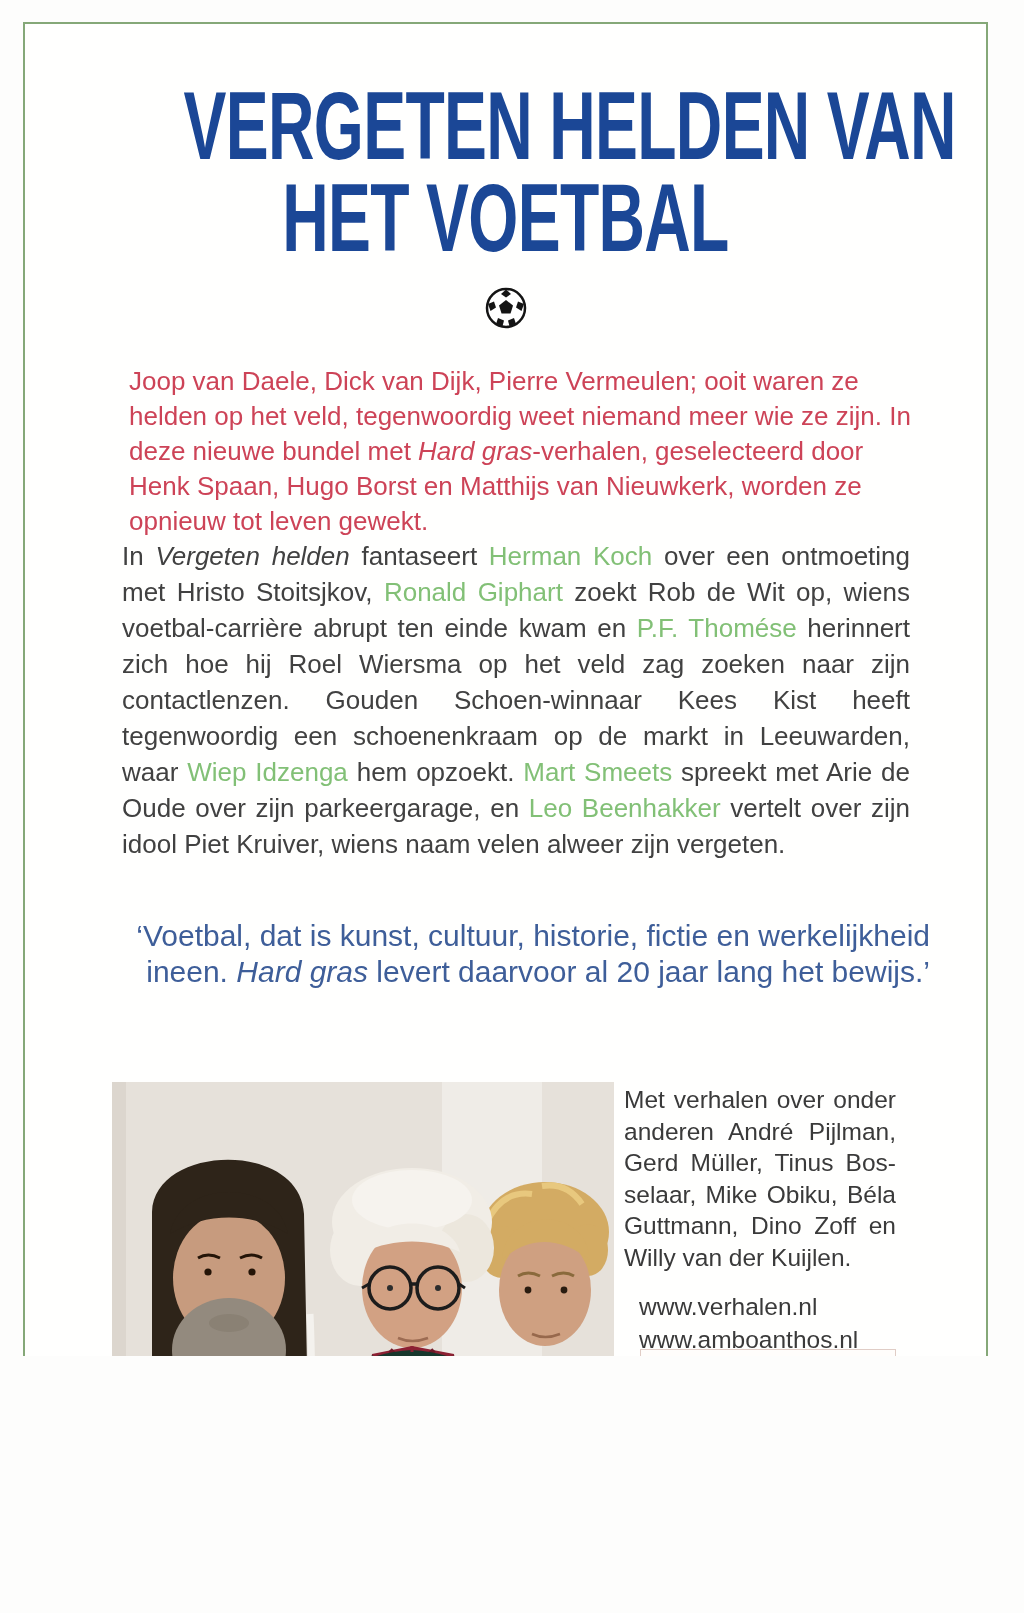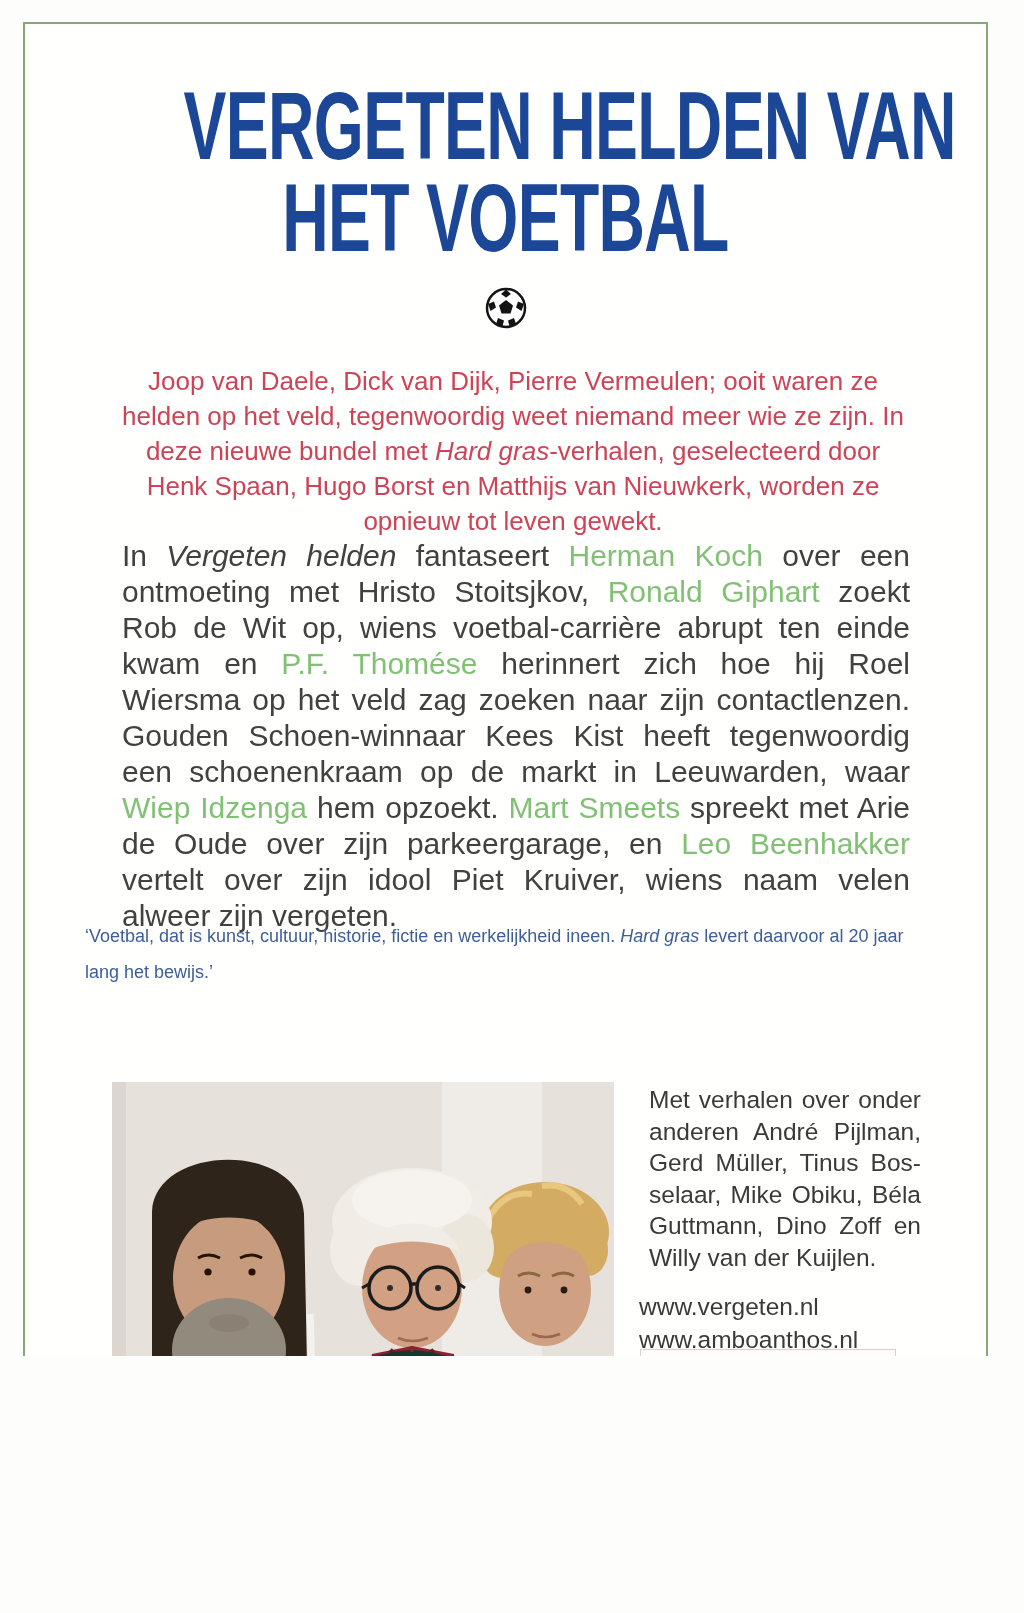--- a/index.html
+++ b/index.html
@@ -21,38 +21,38 @@
   .abs{position:absolute;}
   
   .title-line{
     width:100%;text-align:center;font-weight:bold;color:var(--blue);
     font-size:96px;line-height:92px;height:92px;letter-spacing:-1px;
     transform:scaleX(0.67);transform-origin:50% 50%;
     white-space:nowrap;
   }
   
   .intro-text{
-    left:88px;top:340px;width:800px;
-    color:var(--red);font-size:26px;line-height:35px;text-align:center;
+    left:104px;top:340px;width:800px;
+    color:var(--red);font-size:26px;line-height:35px;text-align:left;
   }
   .body-text{
     left:97px;width:788px;color:var(--body);
-    font-size:30px;line-height:36px;text-align:justify;
+    font-size:26px;line-height:36px;text-align:justify;
   }
   .quote-block{
-    left:60px;top:894px;width:845px;text-align:left;
-    color:var(--quote-blue);font-size:18px;line-height:36px;
+    left:60px;top:894px;width:845px;text-align:right;
+    color:var(--quote-blue);font-size:30px;line-height:36px;
   }
   .it{font-style:italic;}
   .green{color:var(--green);}
   
   .photo{left:87px;top:1058px;width:502px;height:462px;background:#e6e1da;overflow:hidden;}
   
   .sidebar-text{
-    left:624px;top:1060px;width:272px;
+    left:599px;top:1060px;width:272px;
     color:#3a3a3a;font-size:24.5px;line-height:31.5px;text-align:justify;
   }
   .urls{
     left:614px;top:1266px;width:272px;
     color:#3a3a3a;font-size:24.5px;line-height:33px;text-align:left;
   }
   
   .barcode-box{
     left:615px;top:1325px;width:256px;height:192px;
     background:#fffdfb;border:1px solid #e0cdc6;
@@ -174,21 +174,21 @@
         <ellipse cx="262" cy="410" rx="20" ry="12" fill="#cb9d80"></ellipse>
         <rect x="348" y="376" width="15" height="19" rx="4" fill="#2a2a33"></rect>
         <circle cx="350" cy="404" r="6" fill="#e8d25a"></circle>
         <path d="M300,270 L300,264" stroke="#8c2133" stroke-width="3"></path>
       </svg>
     </div>
 
     <p class="abs sidebar-text">Met verhalen over onder anderen André Pijlman, Gerd Müller, Tinus Bos-selaar, Mike Obiku, Béla Guttmann, Dino Zoff en Willy van der Kuijlen.</p>
 
     <div class="abs urls">
-      <div>www.vergeten.nl</div>
+      <div>www.verhalen.nl</div>
       <div>www.amboanthos.nl</div>
     </div>
 
     <div class="abs barcode-box">
       <svg class="barcode-bars" viewBox="0 0 201 134" preserveAspectRatio="none">
         <g fill="#141414">
           <rect x="0" y="0" width="3" height="134"></rect>
             <rect x="6" y="0" width="2" height="120"></rect>
           <rect x="11" y="0" width="7" height="120"></rect>
             <rect x="21" y="0" width="3" height="120"></rect>

